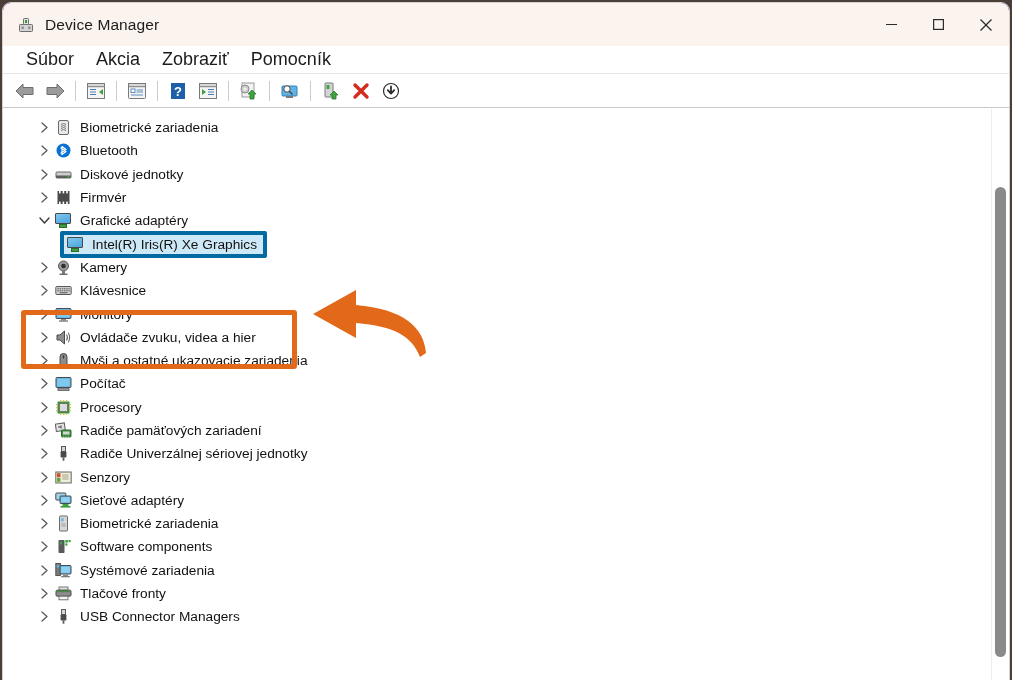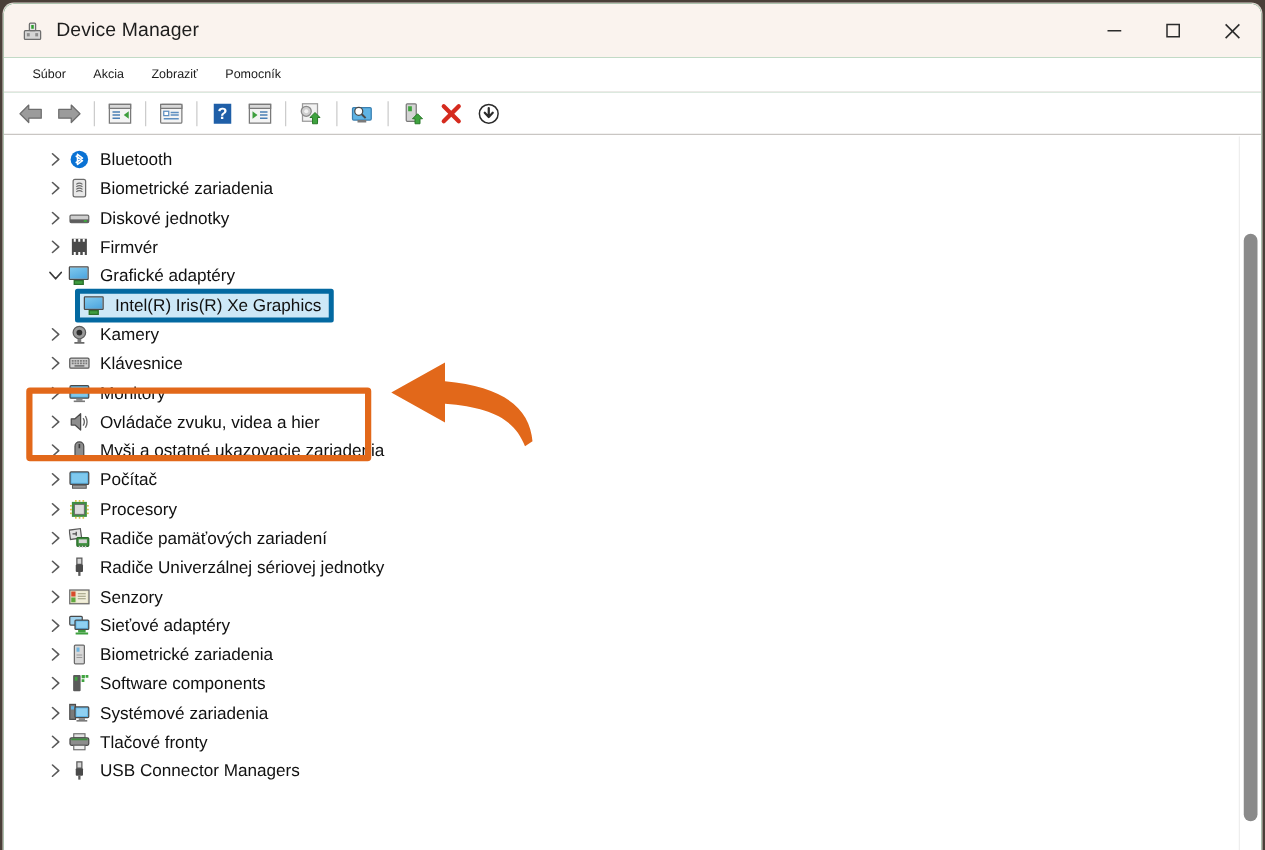--- a/index.html
+++ b/index.html
@@ -14,21 +14,21 @@
     font-family: "Liberation Sans", sans-serif;
   }
 
   
   #window {
     position: absolute;
     left: 3px;
     top: 3px;
     width: 1006px;
     height: 677px;
-    background: #15803d;
+    background: #6d28d9;
     border-radius: 8px 8px 0 0;
     box-sizing: border-box;
     overflow: hidden;
     box-shadow: 0 0 0 1px #d8d2cc;
   }
 
   
   #titlebar {
     position: relative;
     height: 43px;
@@ -73,21 +73,21 @@
   #menubar {
     height: 27px;
     background: #ffffff;
     display: flex;
     align-items: center;
     padding-left: 12px;
     gap: 0px;
     border-bottom: 1px solid #e6e3e0;
   }
   .menu-item {
-    font-size: 10px;
+    font-size: 18px;
     color: #1b1b1b;
     padding: 3px 11px;
     white-space: nowrap;
     border-radius: 3px;
   }
 
   
   #toolbar {
     height: 33px;
     background: #ffffff;
@@ -379,43 +379,43 @@
     <div id="tree">
 
       <div class="row">
         <span class="chevron">
           <svg width="9" height="11" viewBox="0 0 9 11">
               <path d="M2 1 L7 5.5 L2 10" stroke="#5a5a5a" stroke-width="1.3" fill="none" stroke-linecap="round" stroke-linejoin="round"></path>
             </svg>
         </span>
         <span class="ticon">
           <svg width="17" height="17" viewBox="0 0 17 17">
-            <circle cx="8.5" cy="8.5" r="7" fill="#0a72d4"></circle>
-            <path d="M7 4.5 L11 7.5 L6 11 M6 6 L11 9.5 L7 12.5 L7 4.5" stroke="#ffffff" stroke-width="1.25" fill="none" stroke-linejoin="round" stroke-linecap="round"></path>
-          </svg>
-        </span>
-        <span class="label">Bluetooth</span>
-      </div>
-
-      <div class="row">
-        <span class="chevron">
-          <svg width="9" height="11" viewBox="0 0 9 11">
-              <path d="M2 1 L7 5.5 L2 10" stroke="#5a5a5a" stroke-width="1.3" fill="none" stroke-linecap="round" stroke-linejoin="round"></path>
-            </svg>
-        </span>
-        <span class="ticon">
-          <svg width="17" height="17" viewBox="0 0 17 17">
             <rect x="3.5" y="1.5" width="10" height="14" rx="1.5" fill="#e8e8e8" stroke="#6b6b6b" stroke-width="1"></rect>
             <path d="M6 5.5 Q8.5 3.5 11 5.5" stroke="#6b6b6b" stroke-width="0.9" fill="none"></path>
             <path d="M6 7.5 Q8.5 5.5 11 7.5" stroke="#6b6b6b" stroke-width="0.9" fill="none"></path>
             <path d="M6 9.5 Q8.5 7.5 11 9.5" stroke="#6b6b6b" stroke-width="0.9" fill="none"></path>
             <path d="M6 11.5 Q8.5 9.5 11 11.5" stroke="#6b6b6b" stroke-width="0.9" fill="none"></path>
           </svg>
         </span>
         <span class="label">Biometrické zariadenia</span>
+      </div>
+
+      <div class="row">
+        <span class="chevron">
+          <svg width="9" height="11" viewBox="0 0 9 11">
+              <path d="M2 1 L7 5.5 L2 10" stroke="#5a5a5a" stroke-width="1.3" fill="none" stroke-linecap="round" stroke-linejoin="round"></path>
+            </svg>
+        </span>
+        <span class="ticon">
+          <svg width="17" height="17" viewBox="0 0 17 17">
+            <circle cx="8.5" cy="8.5" r="7" fill="#0a72d4"></circle>
+            <path d="M7 4.5 L11 7.5 L6 11 M6 6 L11 9.5 L7 12.5 L7 4.5" stroke="#ffffff" stroke-width="1.25" fill="none" stroke-linejoin="round" stroke-linecap="round"></path>
+          </svg>
+        </span>
+        <span class="label">Bluetooth</span>
       </div>
 
       <div class="row">
         <span class="chevron">
           <svg width="9" height="11" viewBox="0 0 9 11">
               <path d="M2 1 L7 5.5 L2 10" stroke="#5a5a5a" stroke-width="1.3" fill="none" stroke-linecap="round" stroke-linejoin="round"></path>
             </svg>
         </span>
         <span class="ticon">
           <svg width="17" height="17" viewBox="0 0 17 17">

